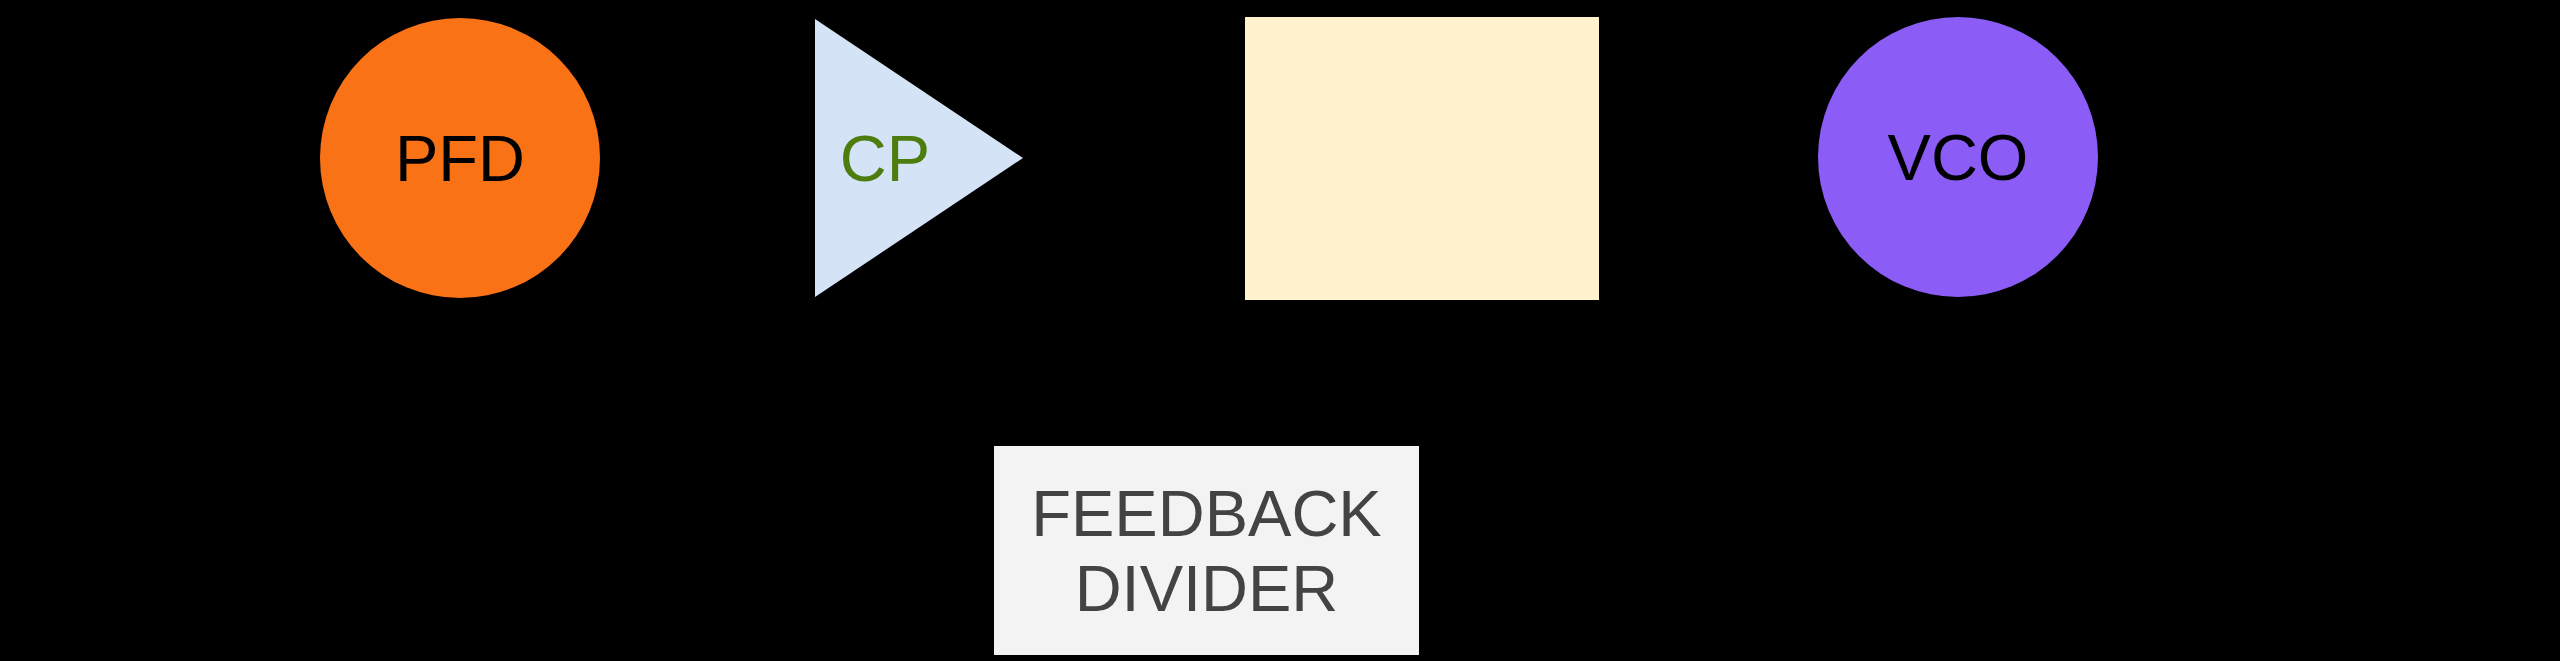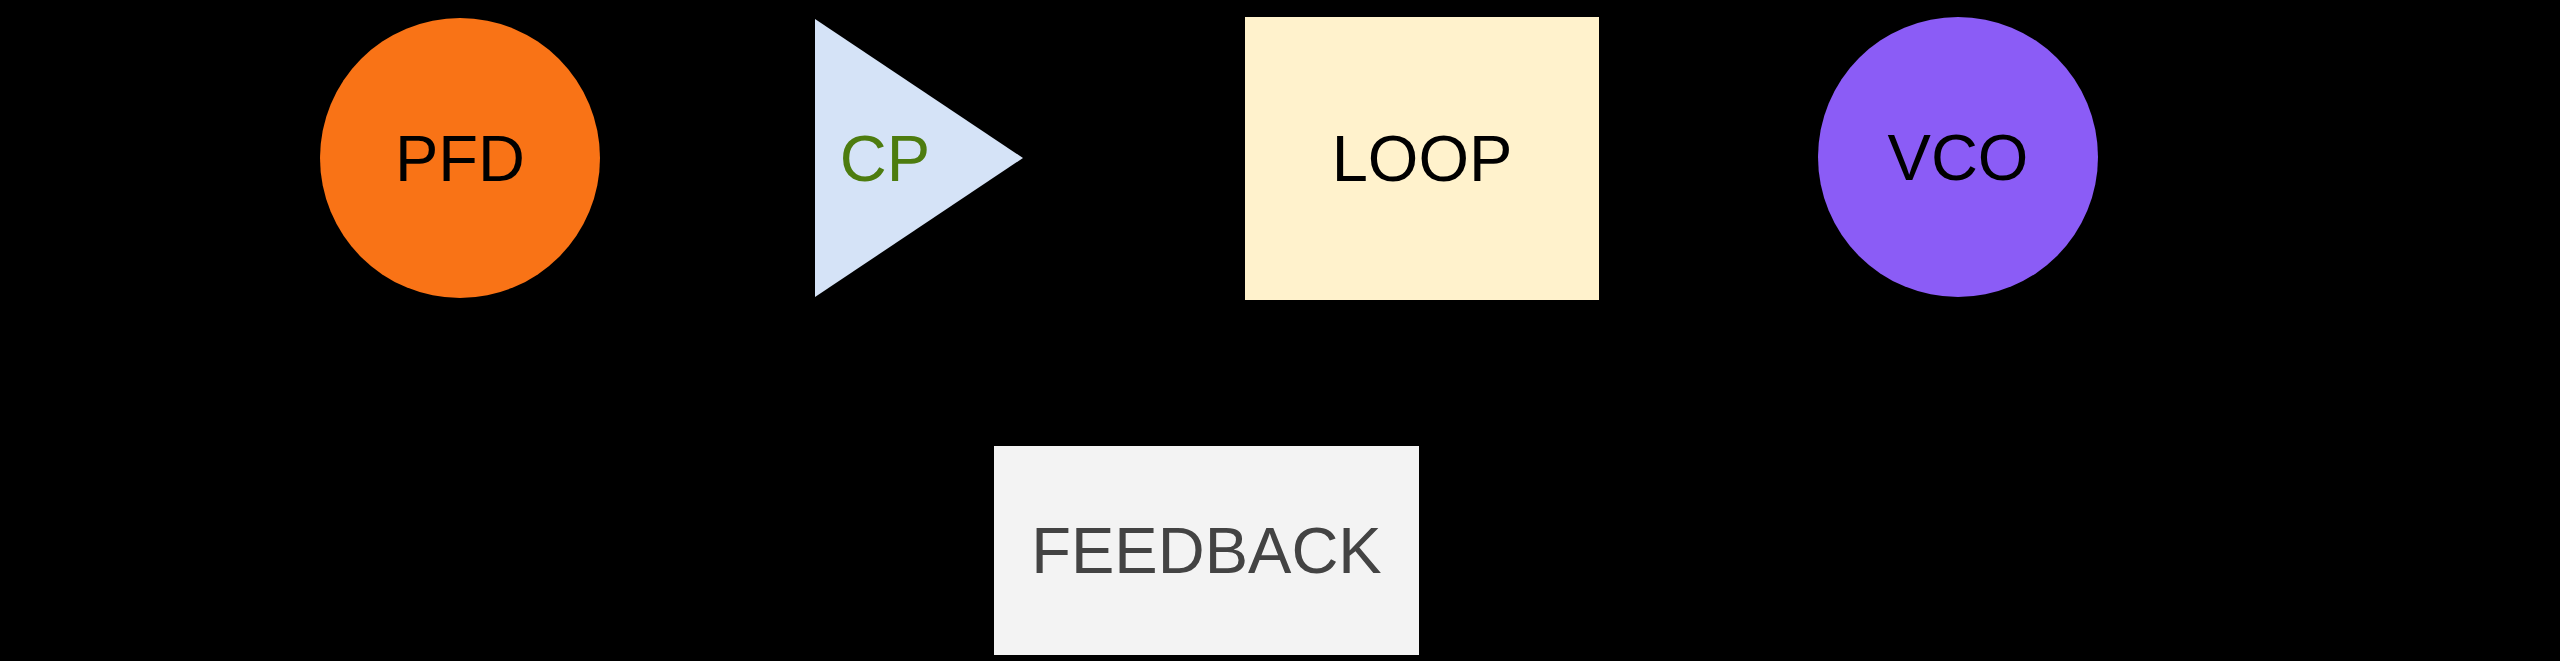--- a/index.html
+++ b/index.html
@@ -52,24 +52,24 @@
 
   <div class="node circle node-pfd" style="background: #f97316;">
     <span class="label" style="color: rgb(0, 0, 0);">PFD</span>
   </div>
 
   <div class="node node-cp" style="background: rgb(213, 227, 247);">
     <span class="label" style="color: #4d7c0f;">CP</span>
   </div>
 
   <div class="node node-loopfilter" style="background: rgb(255, 242, 204);">
-    <span class="label" style="color: rgb(0, 0, 0);"><span>LOOP</span><br></span>
+    <span class="label" style="color: rgb(0, 0, 0);"><br></span>
   </div>
 
   <div class="node circle node-vco" style="background: #8b5cf6;">
     <span class="label" style="color: rgb(0, 0, 0);">VCO</span>
   </div>
 
   <div class="node node-feedback" style="background: rgb(243, 243, 243);">
-    <span class="label" style="color: rgb(67, 67, 67);"><span>FEEDBACK</span><br></span>
+    <span class="label" style="color: rgb(67, 67, 67);"><span>FEEDBACK</span><br><span>DIVIDER</span></span>
   </div>
 
 </div>
 
 </body></html>

